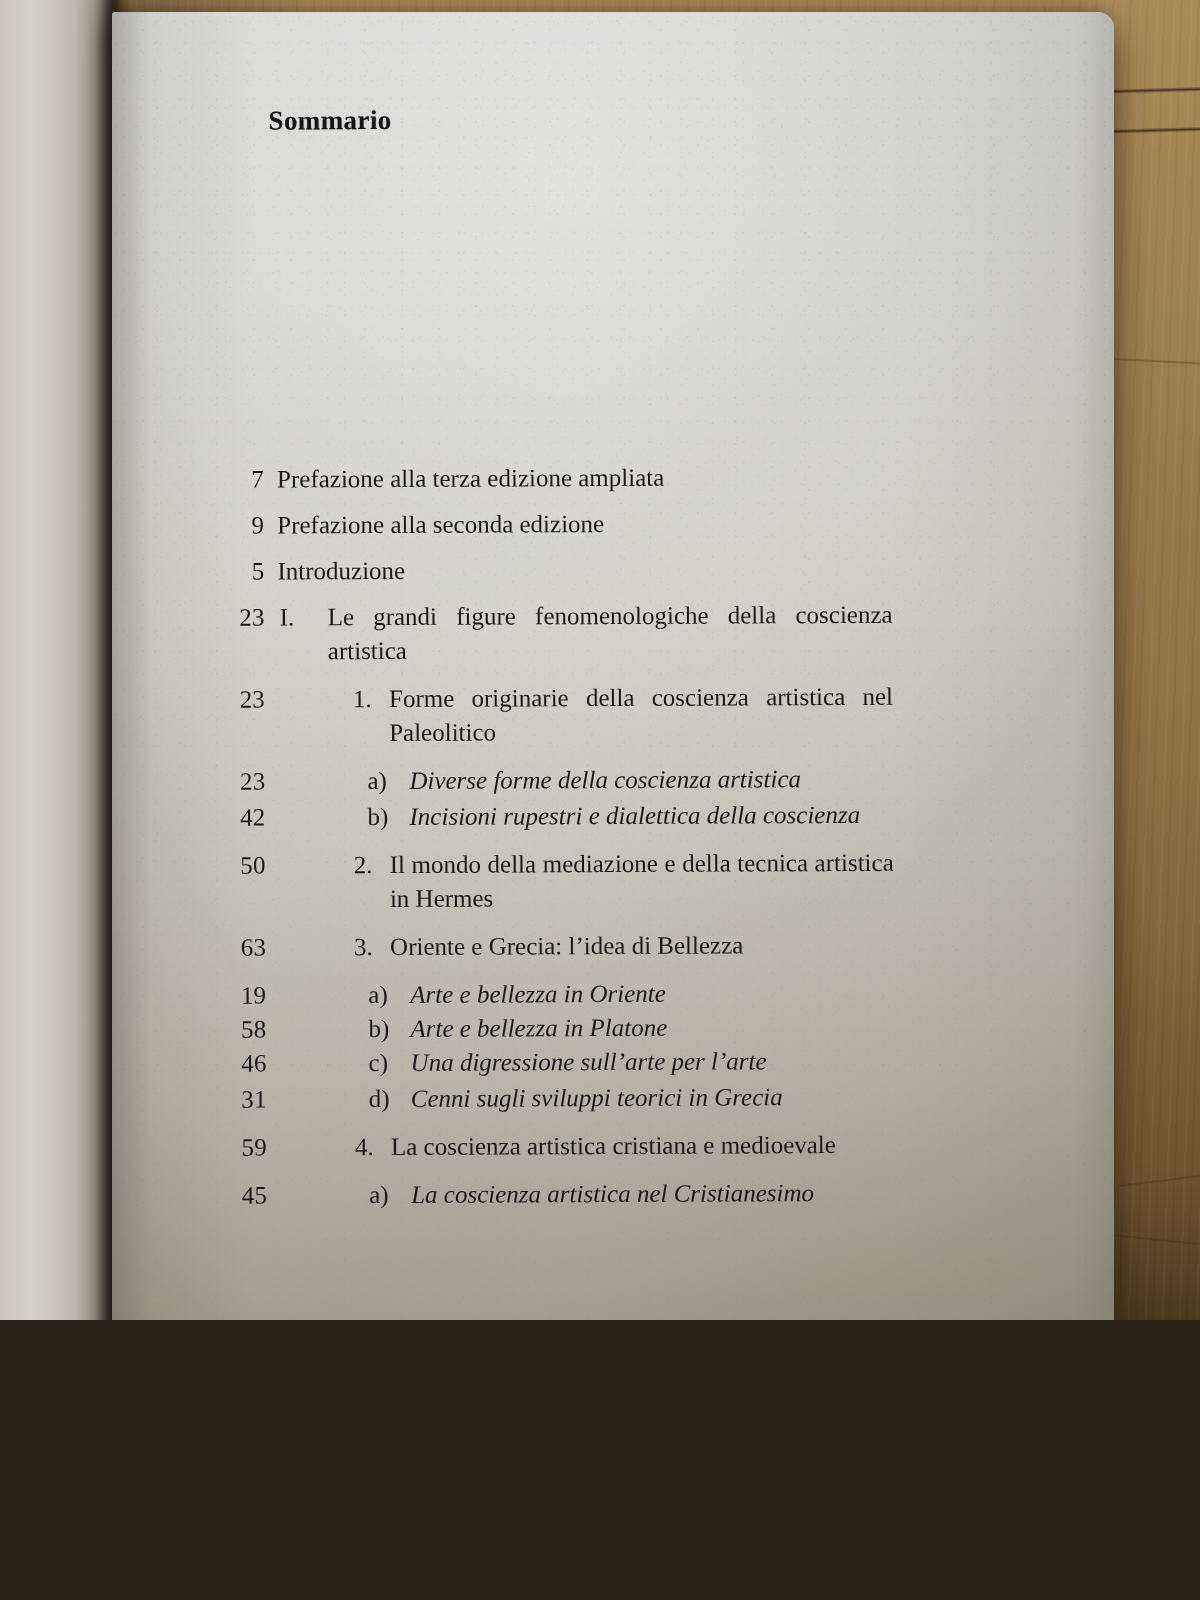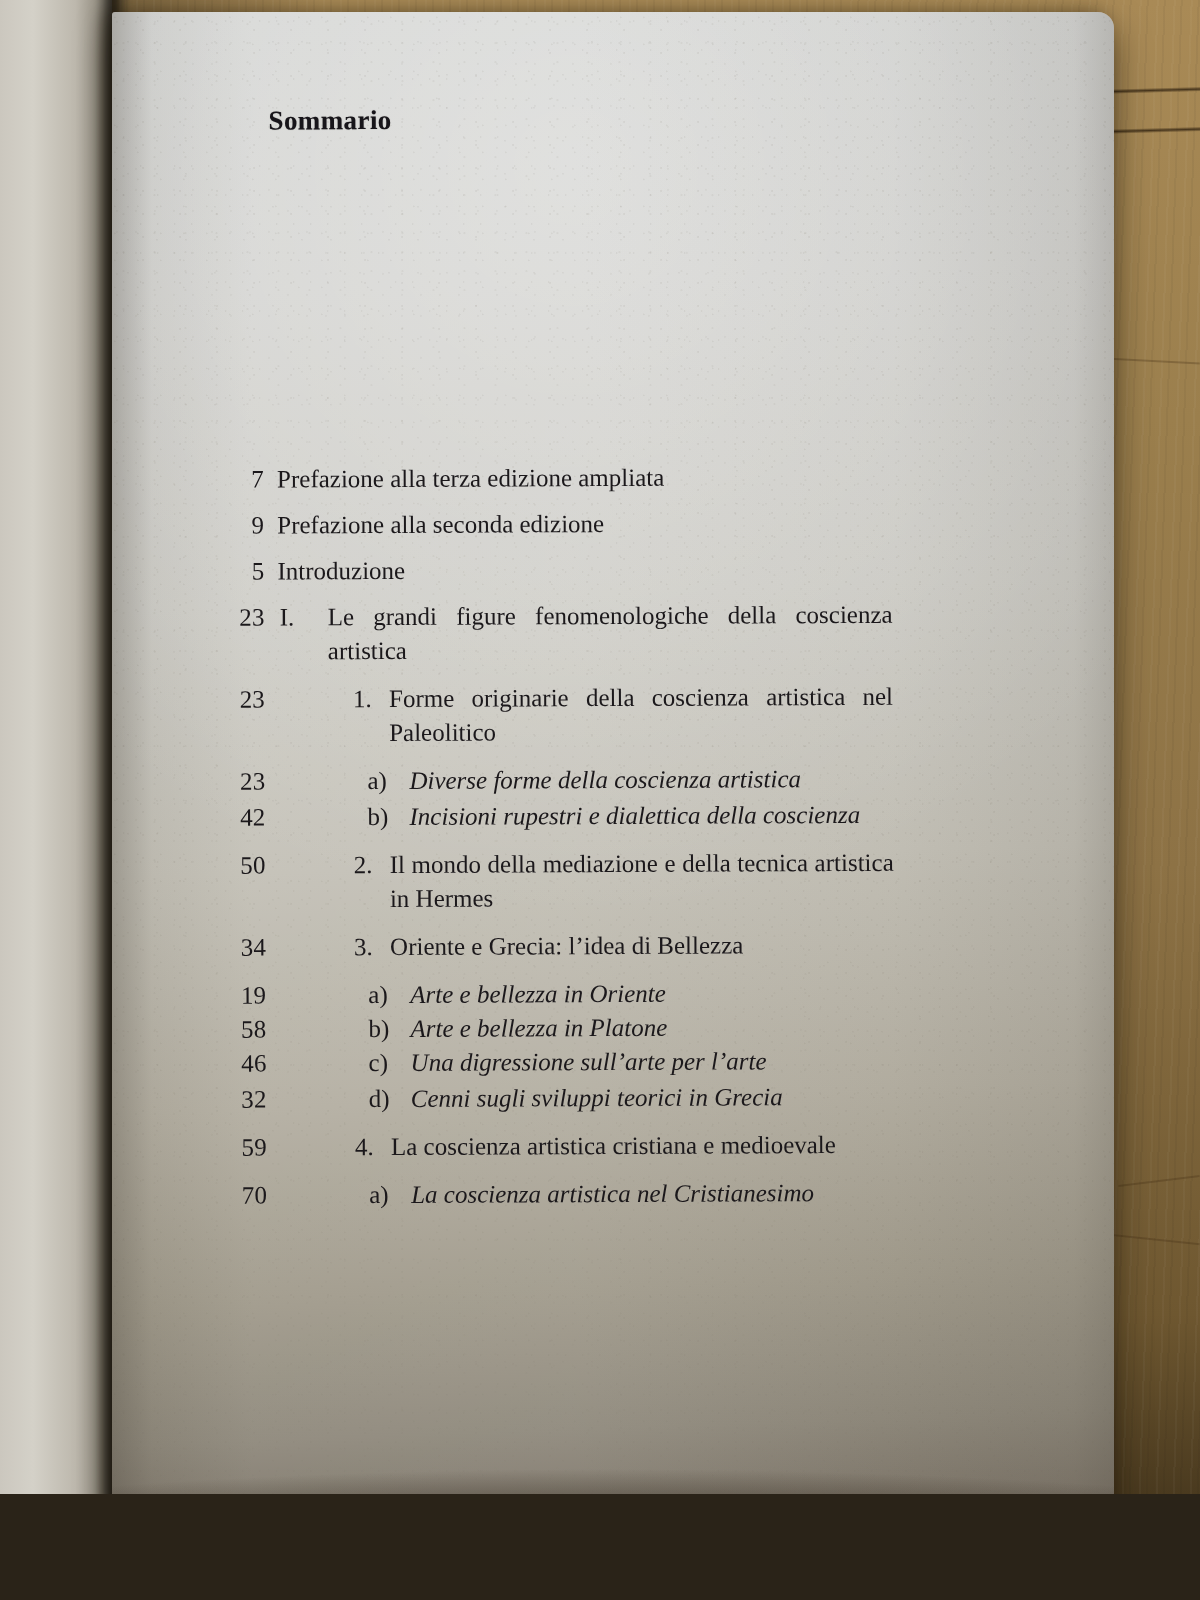--- a/index.html
+++ b/index.html
@@ -3,21 +3,21 @@
 <meta charset="utf-8">
 <style>
   html, body {
     margin: 0;
     padding: 0;
     background: #2a2318;
   }
   #page-root {
     position: relative;
     width: 1200px;
-    height: 1494px;
+    height: 1320px;
     overflow: hidden;
     font-family: "Liberation Serif", "DejaVu Serif", serif;
     background: #8a6f42;
   }
 
   
   .wood {
     position: absolute;
     inset: 0;
     background:
@@ -321,21 +321,21 @@
             </div>
           </div>
           <div class="toc-entry lvl-2 gap-lg">
             <div class="pageno">50</div>
             <div class="entry-body">
               <div class="marker">2.</div>
               <div class="label">Il mondo della mediazione e del­la tecnica artistica in Hermes</div>
             </div>
           </div>
           <div class="toc-entry lvl-2 gap-lg">
-            <div class="pageno">34</div>
+            <div class="pageno">63</div>
             <div class="entry-body">
               <div class="marker">3.</div>
               <div class="label">Oriente e Grecia: l’idea di Bel­lezza</div>
             </div>
           </div>
           <div class="toc-entry lvl-3 gap-lg">
             <div class="pageno">19</div>
             <div class="entry-body">
               <div class="marker">a)</div>
               <div class="label italic">Arte e bellezza in Oriente</div>
@@ -349,35 +349,35 @@
             </div>
           </div>
           <div class="toc-entry lvl-3 gap-sm">
             <div class="pageno">46</div>
             <div class="entry-body">
               <div class="marker">c)</div>
               <div class="label italic">Una digressione sull’arte per l’arte</div>
             </div>
           </div>
           <div class="toc-entry lvl-3 gap-xs">
-            <div class="pageno">32</div>
+            <div class="pageno">31</div>
             <div class="entry-body">
               <div class="marker">d)</div>
               <div class="label italic">Cenni sugli sviluppi teorici in Grecia</div>
             </div>
           </div>
           <div class="toc-entry lvl-2 gap-lg">
             <div class="pageno">59</div>
             <div class="entry-body">
               <div class="marker">4.</div>
               <div class="label">La coscienza artistica cristiana e medioevale</div>
             </div>
           </div>
           <div class="toc-entry lvl-3 gap-lg">
-            <div class="pageno">70</div>
+            <div class="pageno">45</div>
             <div class="entry-body">
               <div class="marker">a)</div>
               <div class="label italic">La coscienza artistica nel Cri­stianesimo</div>
             </div>
           </div>
         </div>
     </div>
 
     <div class="page-bottom-shadow"></div>
   </div>

